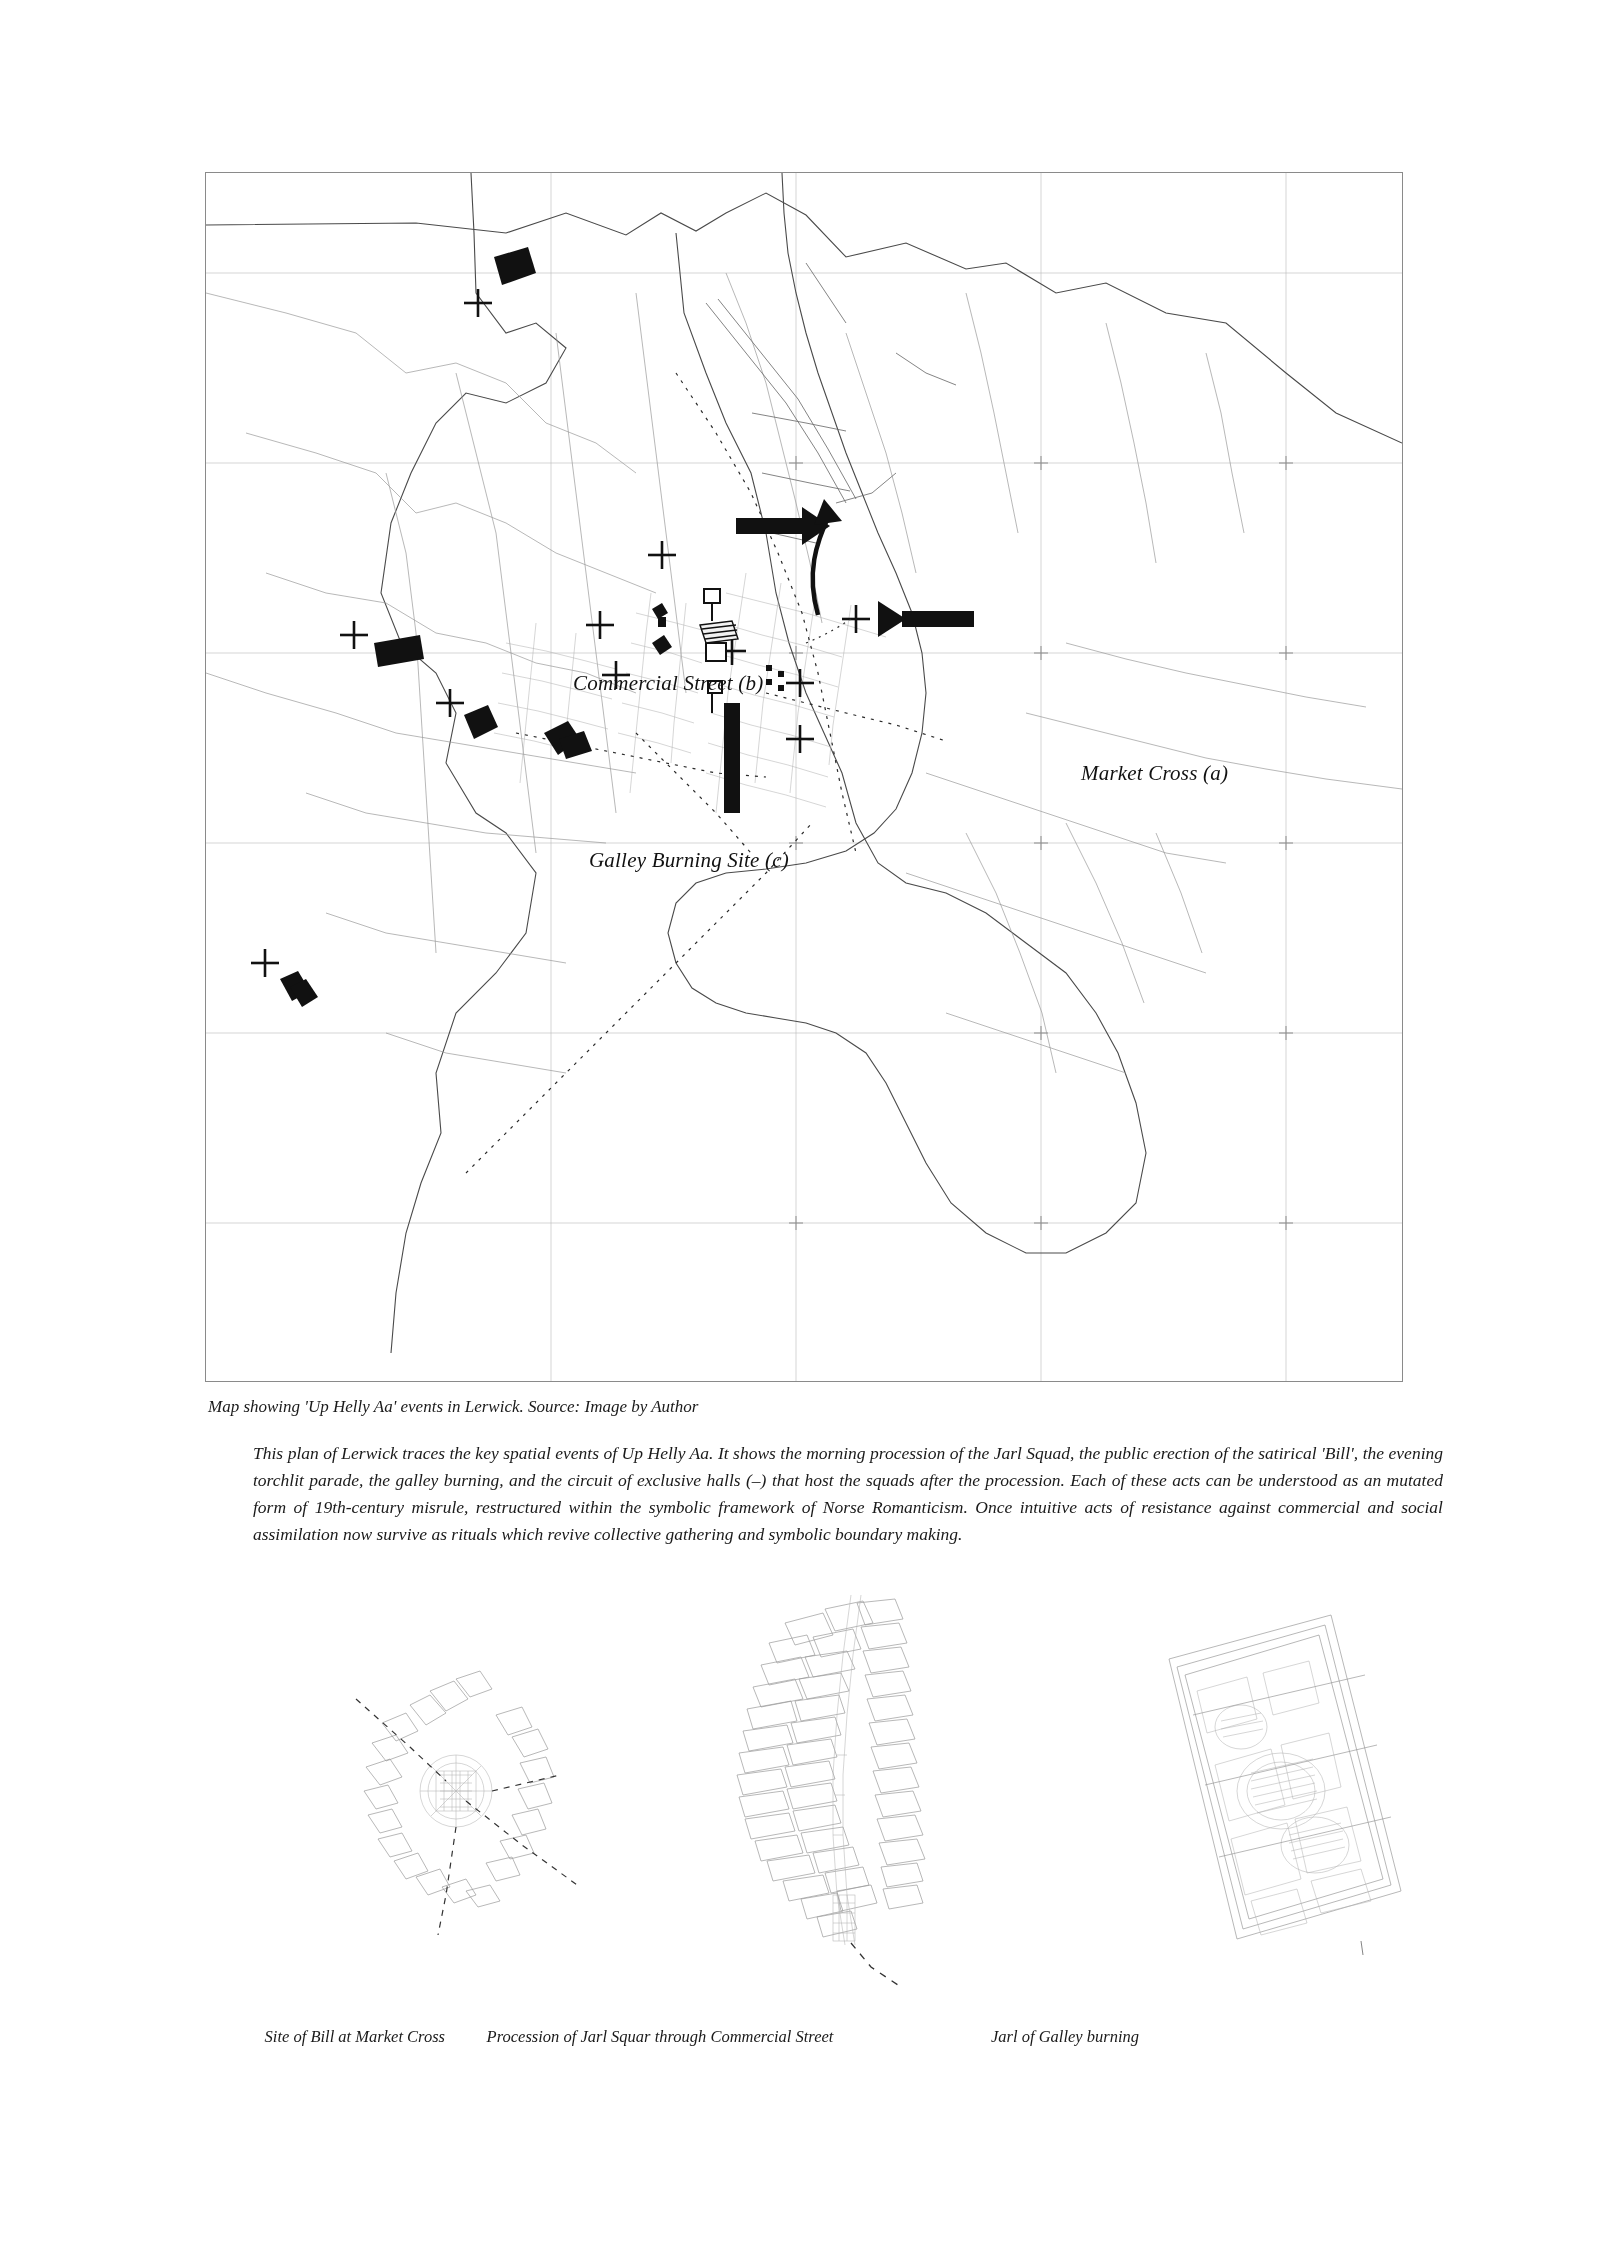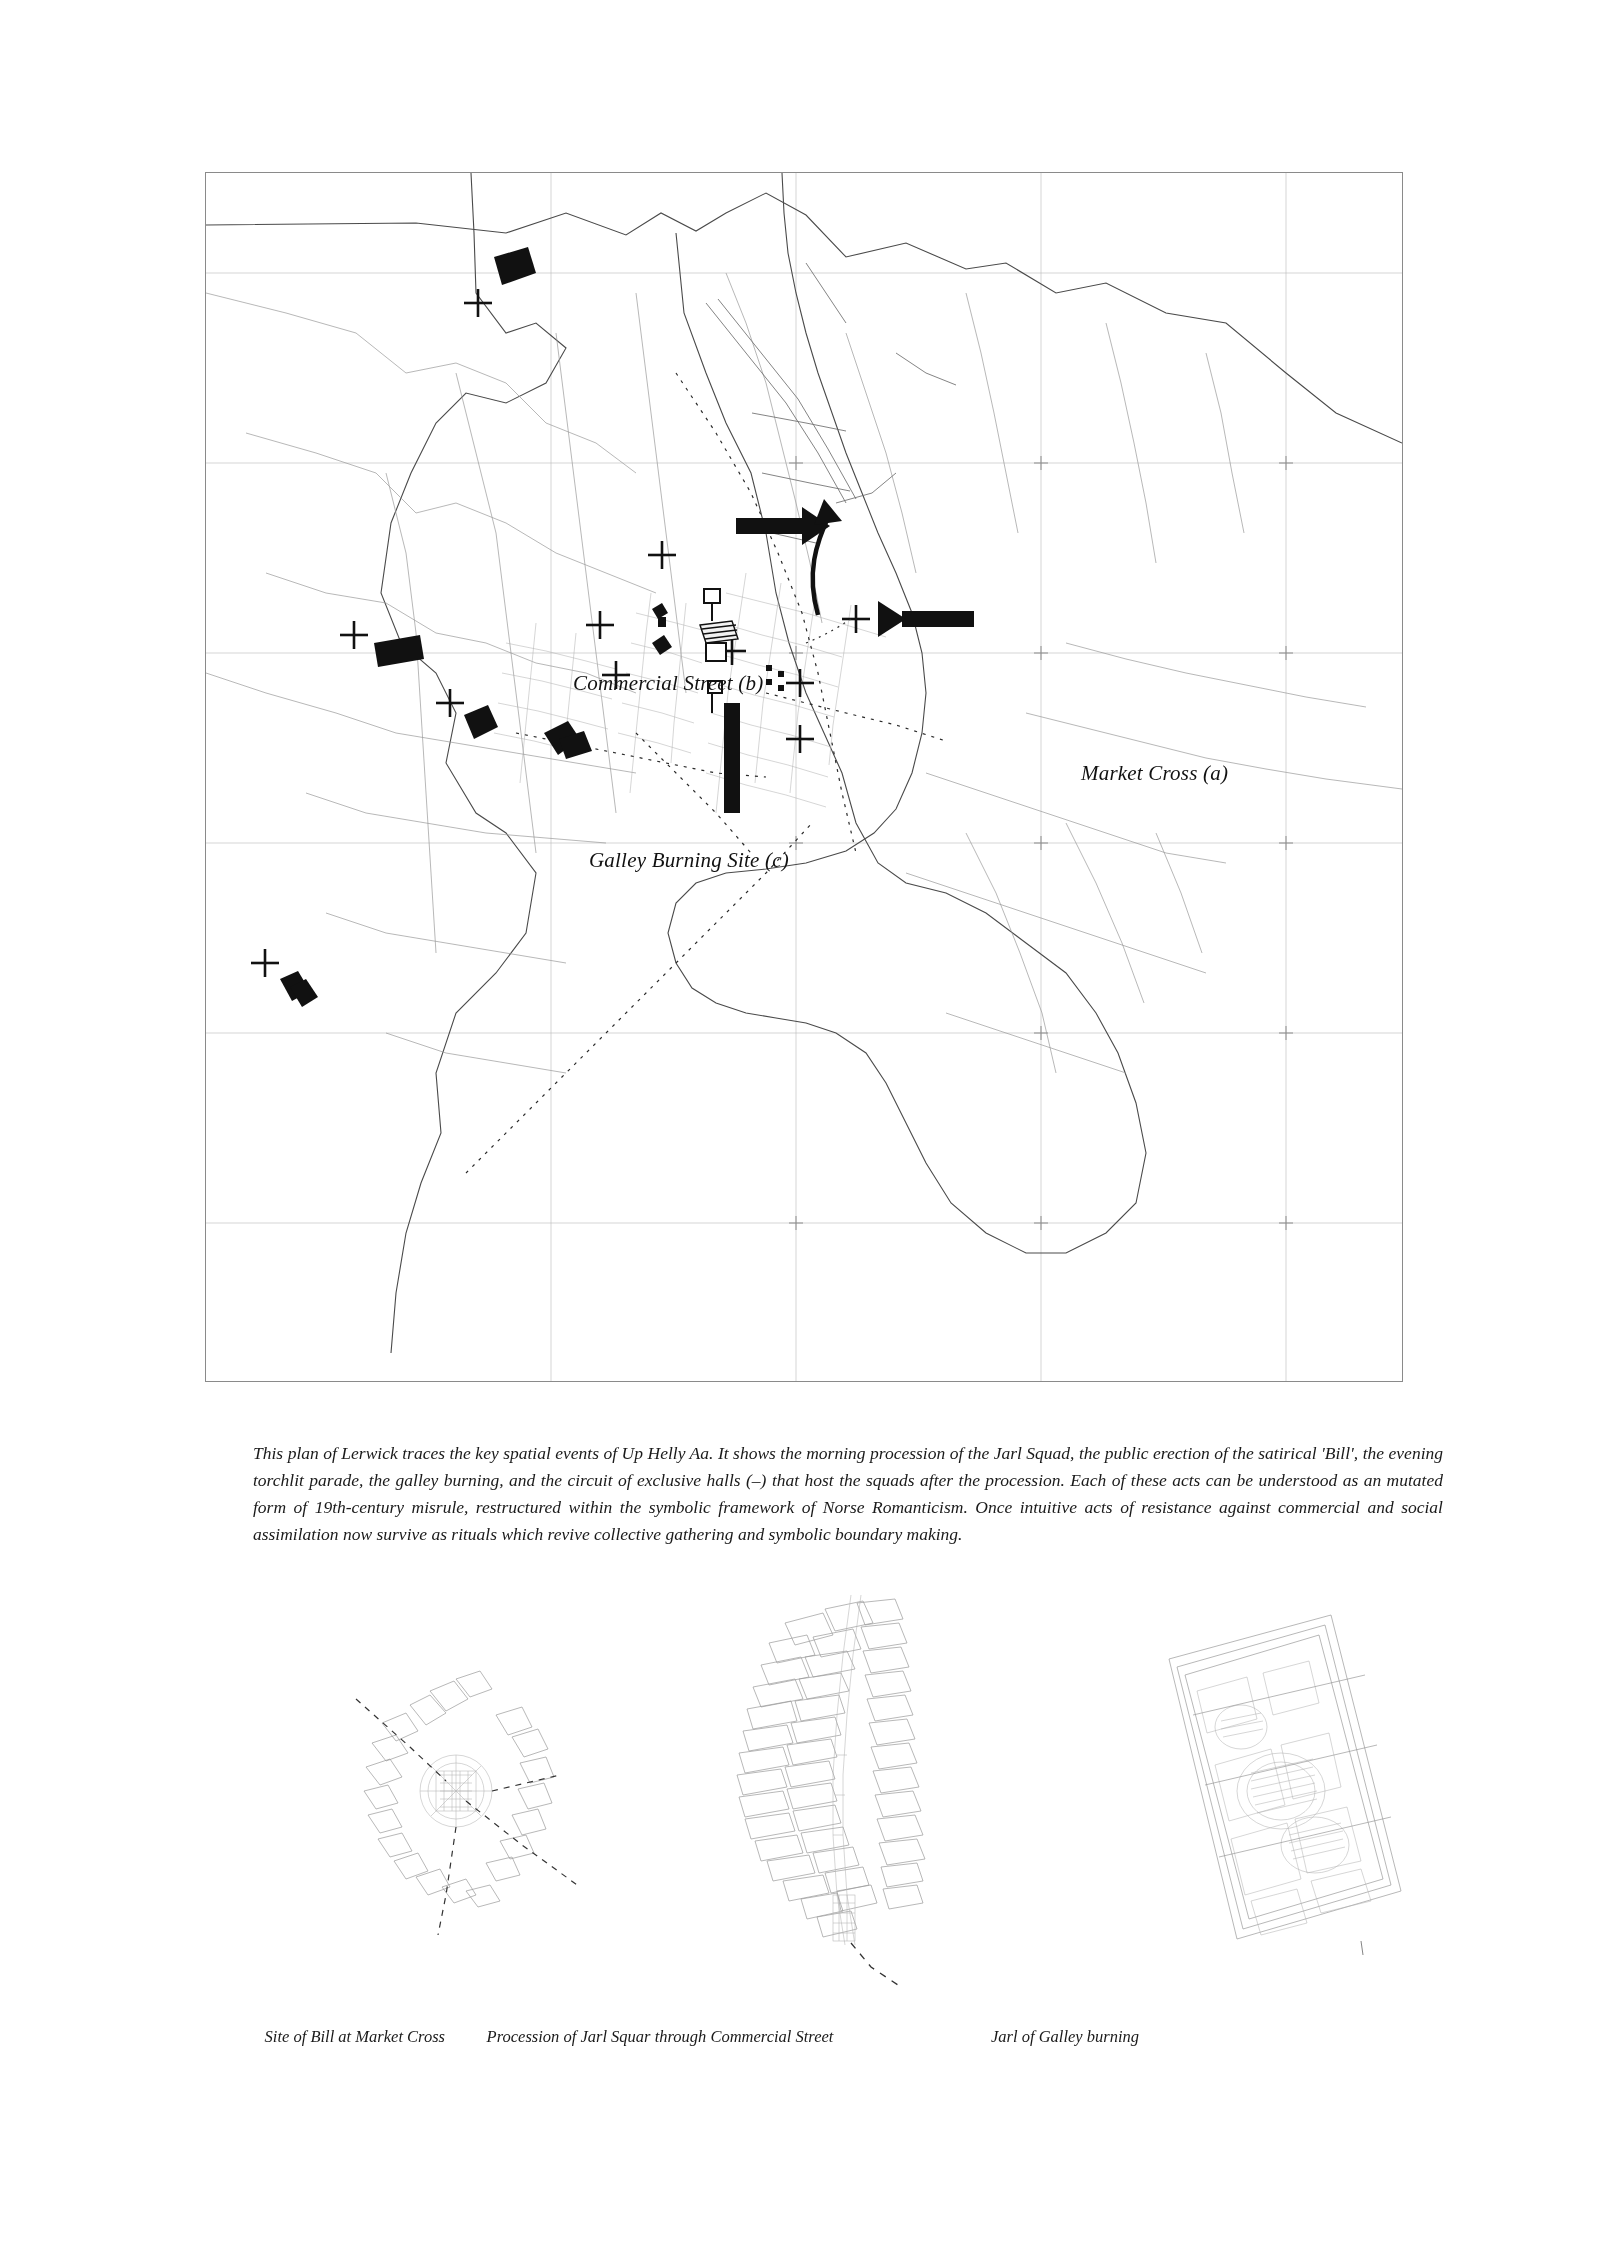--- a/index.html
+++ b/index.html
@@ -358,20 +358,21 @@
       <g stroke="#2a2a2a" stroke-width="1.2" fill="none" stroke-dasharray="2 5">
         <path d="M600 470 C 620 462, 636 452, 648 444"></path>
       </g>
     </svg>
 
     <div class="map-label lbl-commercial">Commercial Street (b)</div>
     <div class="map-label lbl-market">Market Cross (a)</div>
     <div class="map-label lbl-galley">Galley Burning Site (c)</div>
   </div>
 
+  <div class="caption">Map showing 'Up Helly Aa' events in Lerwick. Source: Image by Author</div>
   <div class="body-text">This plan of Lerwick traces the key spatial events of Up Helly Aa. It shows the morning procession of the Jarl Squad, the public erection of the satirical 'Bill', the evening torchlit parade, the galley burning, and the circuit of exclusive halls (–) that host the squads after the procession. Each of these acts can be understood as an mutated form of 19th-century misrule, restructured within the symbolic framework of Norse Romanticism. Once intuitive acts of resistance against commercial and social assimilation now survive as rituals which revive collective gathering and symbolic boundary making.</div>
 
   <div class="thumbs">
 
     <div class="thumb thumb-1">
       <svg viewBox="0 0 400 400">
         <g class="thin">
           <path d="M150 110 L170 100 L186 118 L166 130 Z"></path>
           <path d="M170 96 L194 86 L208 104 L186 116 Z"></path>
           <path d="M196 84 L220 76 L232 94 L210 102 Z"></path>

